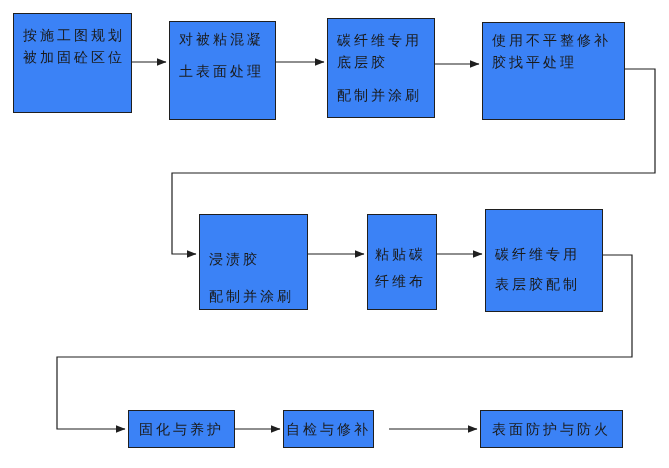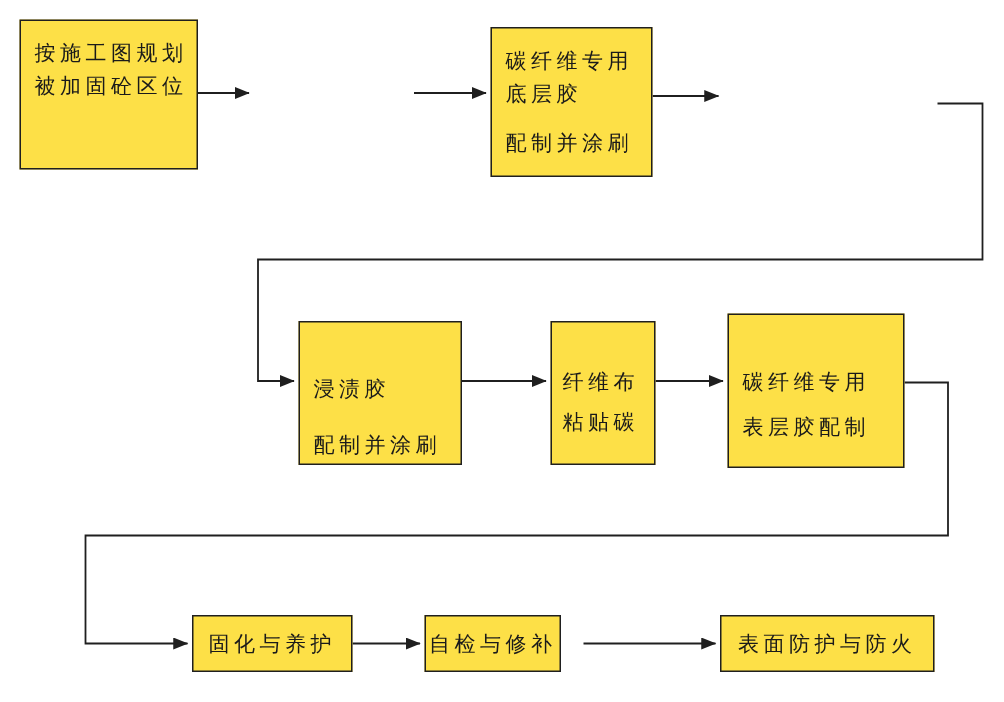--- a/index.html
+++ b/index.html
@@ -9,21 +9,21 @@
     font-family:"Liberation Sans","DejaVu Sans",sans-serif;
     position:relative;
     overflow:hidden;
   }
   #canvas{position:absolute;left:0;top:0;width:669px;height:468px;}
   #connectors{position:absolute;left:0;top:0;width:669px;height:468px;pointer-events:none;}
   .fbox{
     position:absolute;
     box-sizing:border-box;
     border:1px solid #1f1f1f;
-    background:#fde047;
+    background:#3b82f6;
     color:#1a1a1a;
     font-size:14px;
     letter-spacing:3px;
     line-height:22px;
   }
   .fbox .ln{display:block;white-space:nowrap;}
 
   
   .b-plan    {left:13px;  top:13px;  width:119px; height:100px; padding:10px 4px 0 9px;}
   .b-surface {left:169px; top:21px;  width:107px; height:99px;  padding:7px 4px 0 9px; line-height:20px;}
@@ -70,36 +70,44 @@
       <path d="M235,429 L280,429" marker-end="url(#arr)"></path>
       <path d="M389,429 L477,429" marker-end="url(#arr)"></path>
     </g>
   </svg>
 
   <div class="fbox b-plan">
     <span class="ln">按施工图规划</span>
     <span class="ln">被加固砼区位</span>
   </div>
 
+  <div class="fbox b-surface">
+    <span class="ln">对被粘混凝</span>
+    <span class="ln ln2">土表面处理</span>
+  </div>
 
   <div class="fbox b-primer">
     <span class="ln">碳纤维专用</span>
     <span class="ln">底层胶</span>
     <span class="ln ln3">配制并涂刷</span>
   </div>
 
+  <div class="fbox b-level">
+    <span class="ln">使用不平整修补</span>
+    <span class="ln">胶找平处理</span>
+  </div>
 
   <div class="fbox b-impreg">
     <span class="ln">浸渍胶</span>
     <span class="ln ln2">配制并涂刷</span>
   </div>
 
   <div class="fbox b-paste">
+    <span class="ln">粘贴碳</span>
     <span class="ln">纤维布</span>
-    <span class="ln">粘贴碳</span>
   </div>
 
   <div class="fbox b-topcoat">
     <span class="ln">碳纤维专用</span>
     <span class="ln ln2">表层胶配制</span>
   </div>
 
   <div class="fbox b-cure">
     <span class="ln">固化与养护</span>
   </div>

